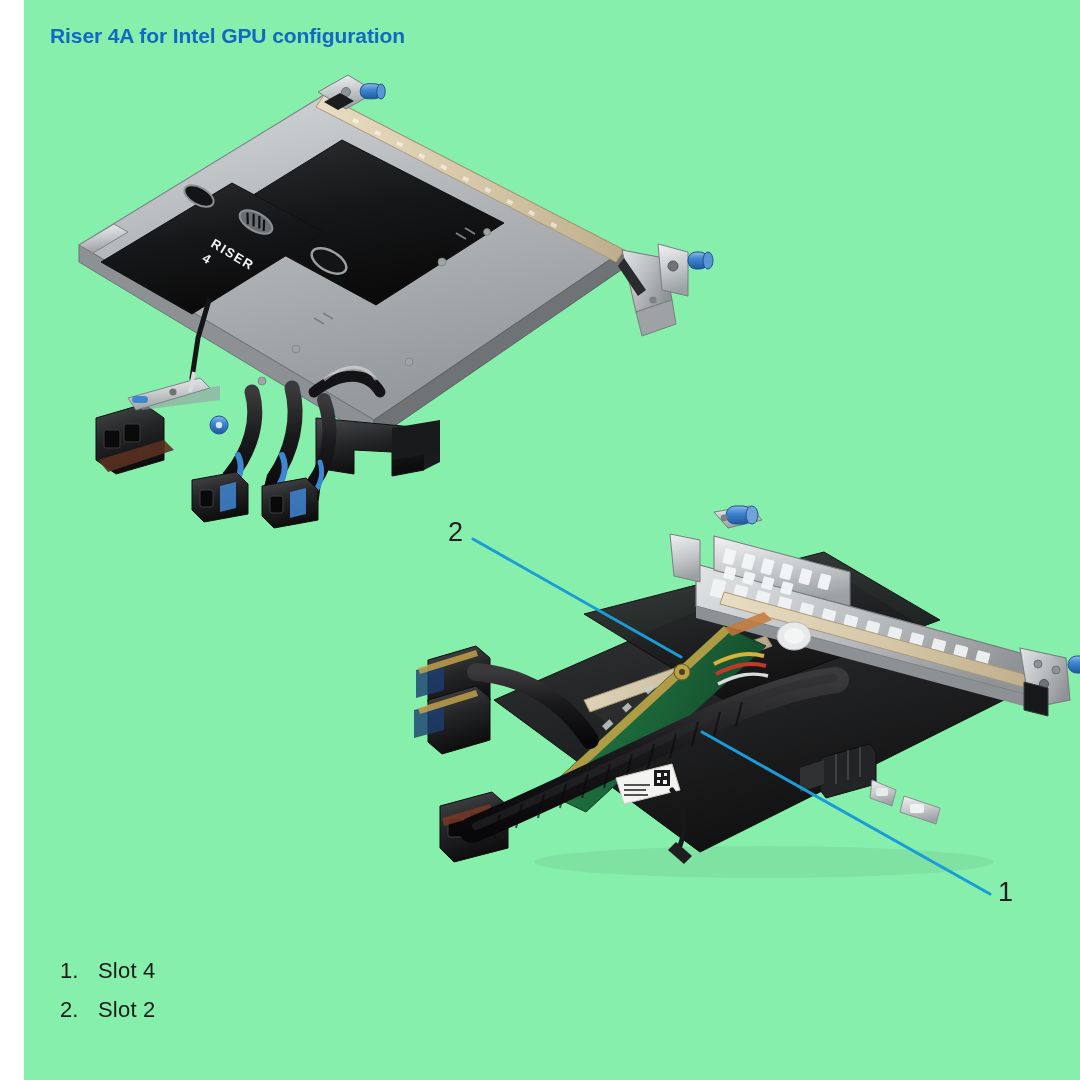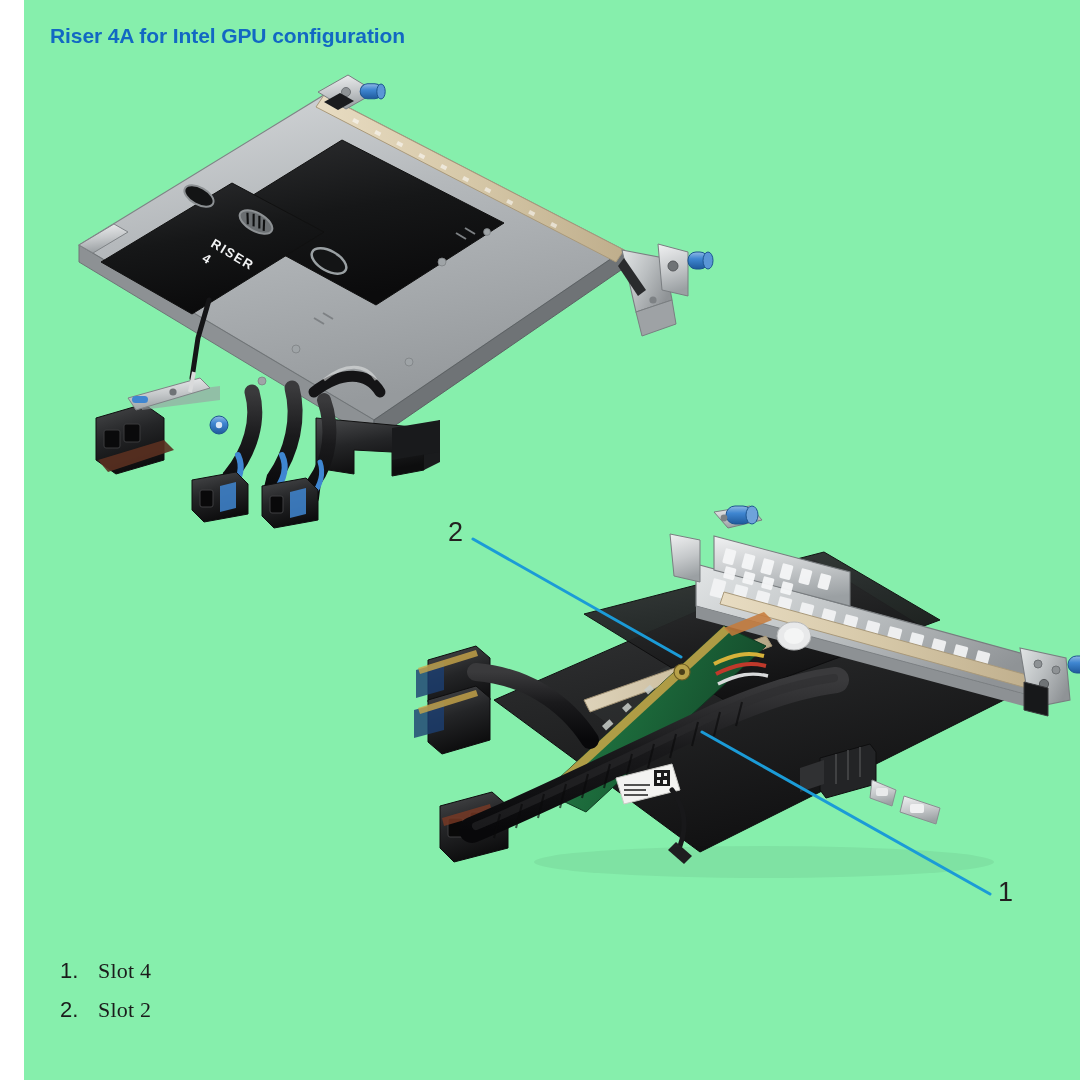--- a/index.html
+++ b/index.html
@@ -30,21 +30,21 @@
   #callout-1-label{left:974px;top:879px;}
 
   
   #legend{position:absolute;left:30px;top:958px;width:420px;}
   .legend-row{display:flex;align-items:baseline;height:39px;}
   .legend-index{
     width:44px;flex:0 0 44px;text-align:left;
     font-size:22px;color:#1b1b1b;font-weight:400;padding-left:6px;
     box-sizing:border-box;
   }
-  .legend-text{font-size:22px;color:#1b1b1b;font-weight:400;letter-spacing:.2px;font-family:Liberation Serif, serif;}
+  .legend-text{font-size:22px;color:#1b1b1b;font-weight:400;letter-spacing:.2px;}
 </style>
 </head>
 <body>
 
 <div id="page">
 
   <div id="figure-title">Riser 4A for Intel GPU configuration</div>
 
   <div id="illustration">
   <svg viewBox="0 0 1080 940" xmlns="http://www.w3.org/2000/svg">

